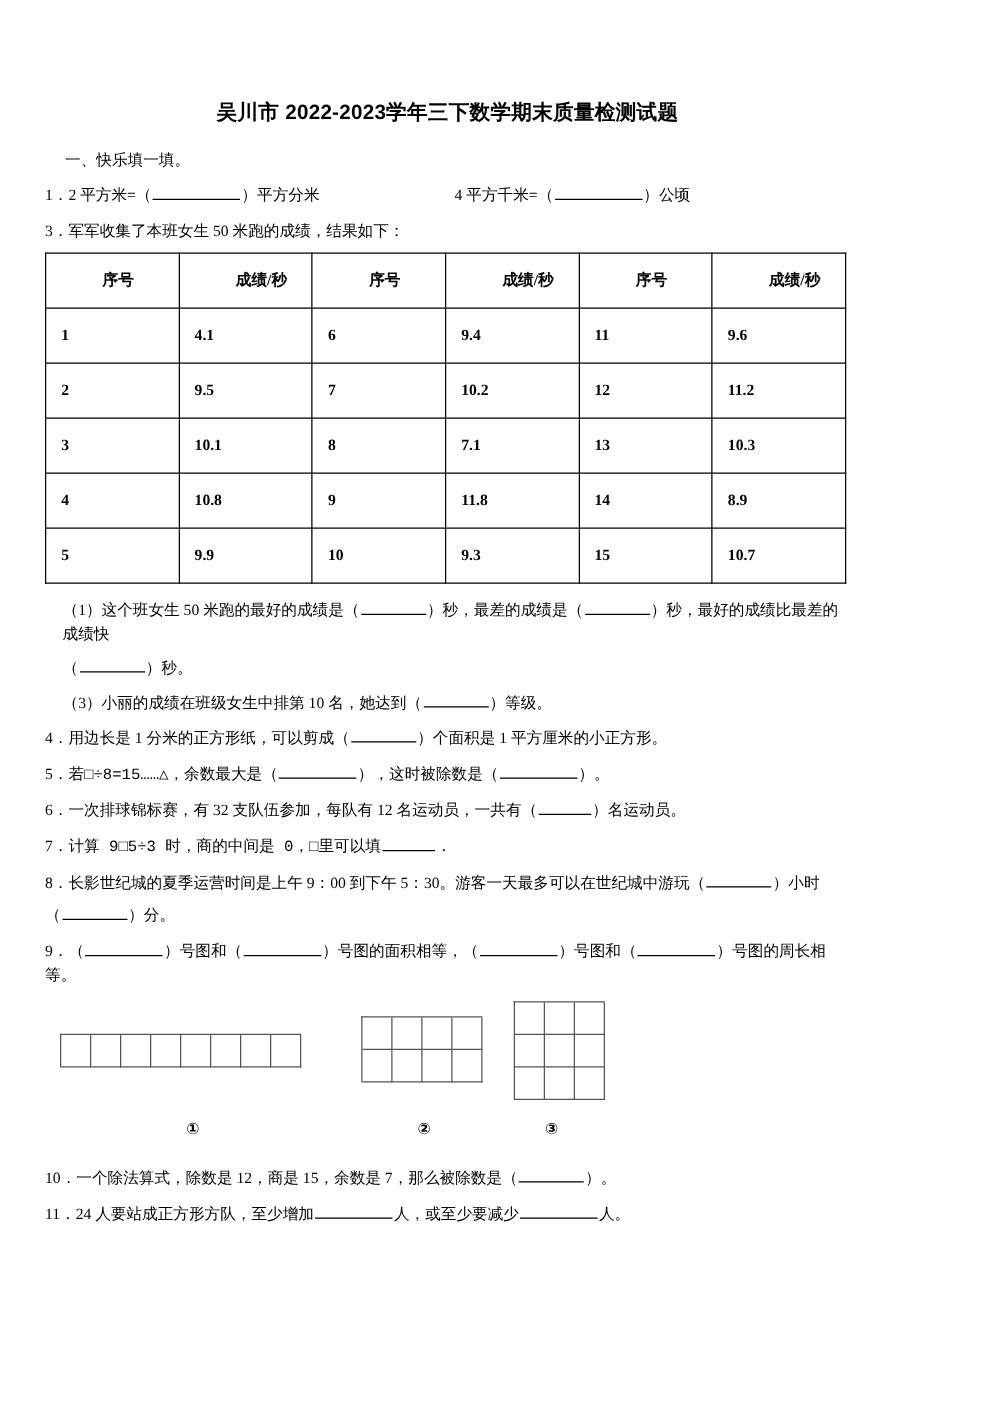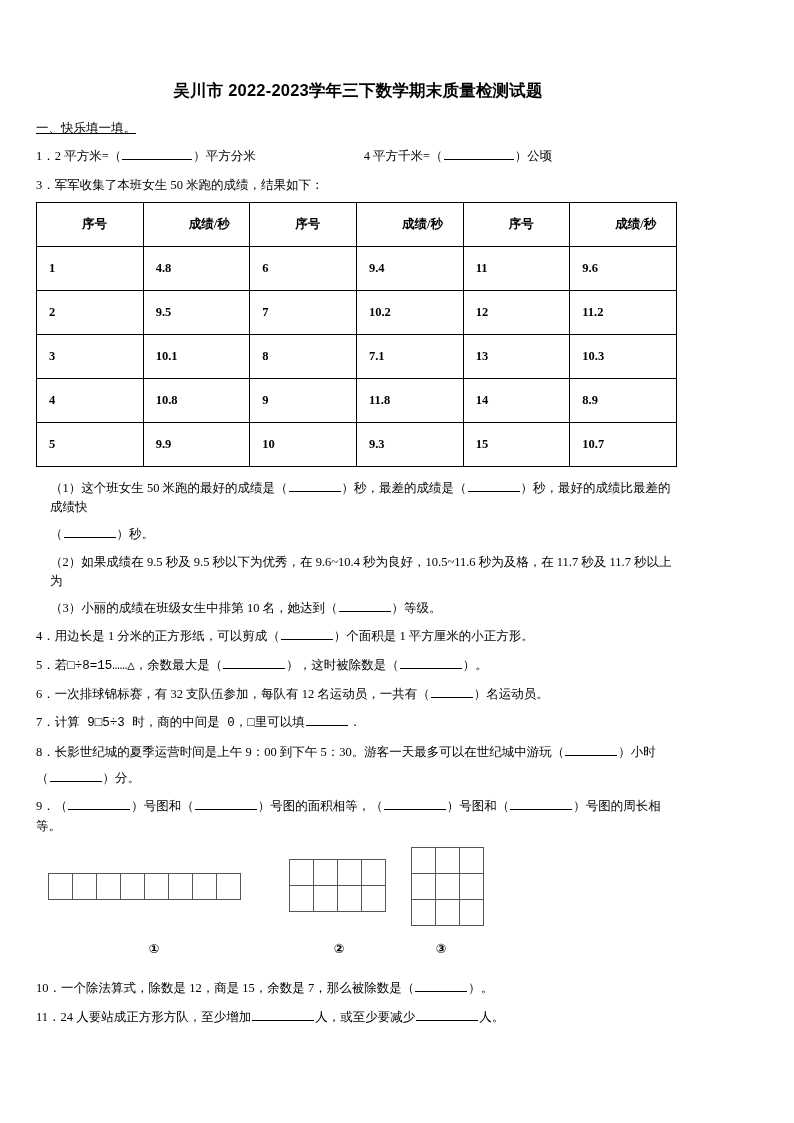--- a/index.html
+++ b/index.html
@@ -26,23 +26,22 @@
     font-family: "Liberation Sans", "DejaVu Sans", sans-serif;
     font-weight: bold;
     font-size: 16.5px;
     text-align: center;
     letter-spacing: 0.2px;
     margin: 0 0 18px 0;
     line-height: 1.3;
   }
   .section-head {
     font-size: 12.5px;
-    margin: 0 0 9px 0;
+    margin: 0 0 9px 16px;
     line-height: 1.5;
-    text-decoration: underline;
   }
   .q {
     font-size: 12.5px;
     line-height: 1.55;
     margin: 0 0 9px 0;
     position: relative;
   }
   .q.tight { margin-bottom: 7px; }
   .q-indent { padding-left: 14px; }
   .blank {
@@ -132,21 +131,21 @@
         <tr class="hdr">
       <td>序号</td>
       <td>成绩/秒</td>
       <td>序号</td>
       <td>成绩/秒</td>
       <td>序号</td>
       <td>成绩/秒</td>
     </tr>
     <tr>
       <td>1</td>
-      <td>4.8</td>
+      <td>4.1</td>
       <td>6</td>
       <td>9.4</td>
       <td>11</td>
       <td>9.6</td>
     </tr>
     <tr>
       <td>2</td>
       <td>9.5</td>
       <td>7</td>
       <td>10.2</td>
@@ -180,23 +179,20 @@
   </tbody>
     </table>
 
   <div class="q q-indent tight">
     <span>（1）这个班女生 50 米跑的最好的成绩是（</span><span class="blank b-md"></span><span>）秒，最差的成绩是（</span><span class="blank b-md"></span><span>）秒，最好的成绩比最差的成绩快</span>
   </div>
   <div class="q q-indent">
     <span>（</span><span class="blank b-md"></span><span>）秒。</span>
   </div>
 
-  <div class="q q-indent tight">
-    <span>（2）如果成绩在 9.5 秒及 9.5 秒以下为优秀，在 9.6~10.4 秒为良好，10.5~11.6 秒为及格，在 11.7 秒及 11.7 秒以上为</span>
-  </div>
 
   <div class="q q-indent">
     <span>（3）小丽的成绩在班级女生中排第 10 名，她达到（</span><span class="blank b-md"></span><span>）等级。</span>
   </div>
 
   <div class="q">
     <span>4．</span><span>用边长是 1 分米的正方形纸，可以剪成（</span><span class="blank b-md"></span><span>）个面积是 1 平方厘米的小正方形。</span>
   </div>
 
   <div class="q">

